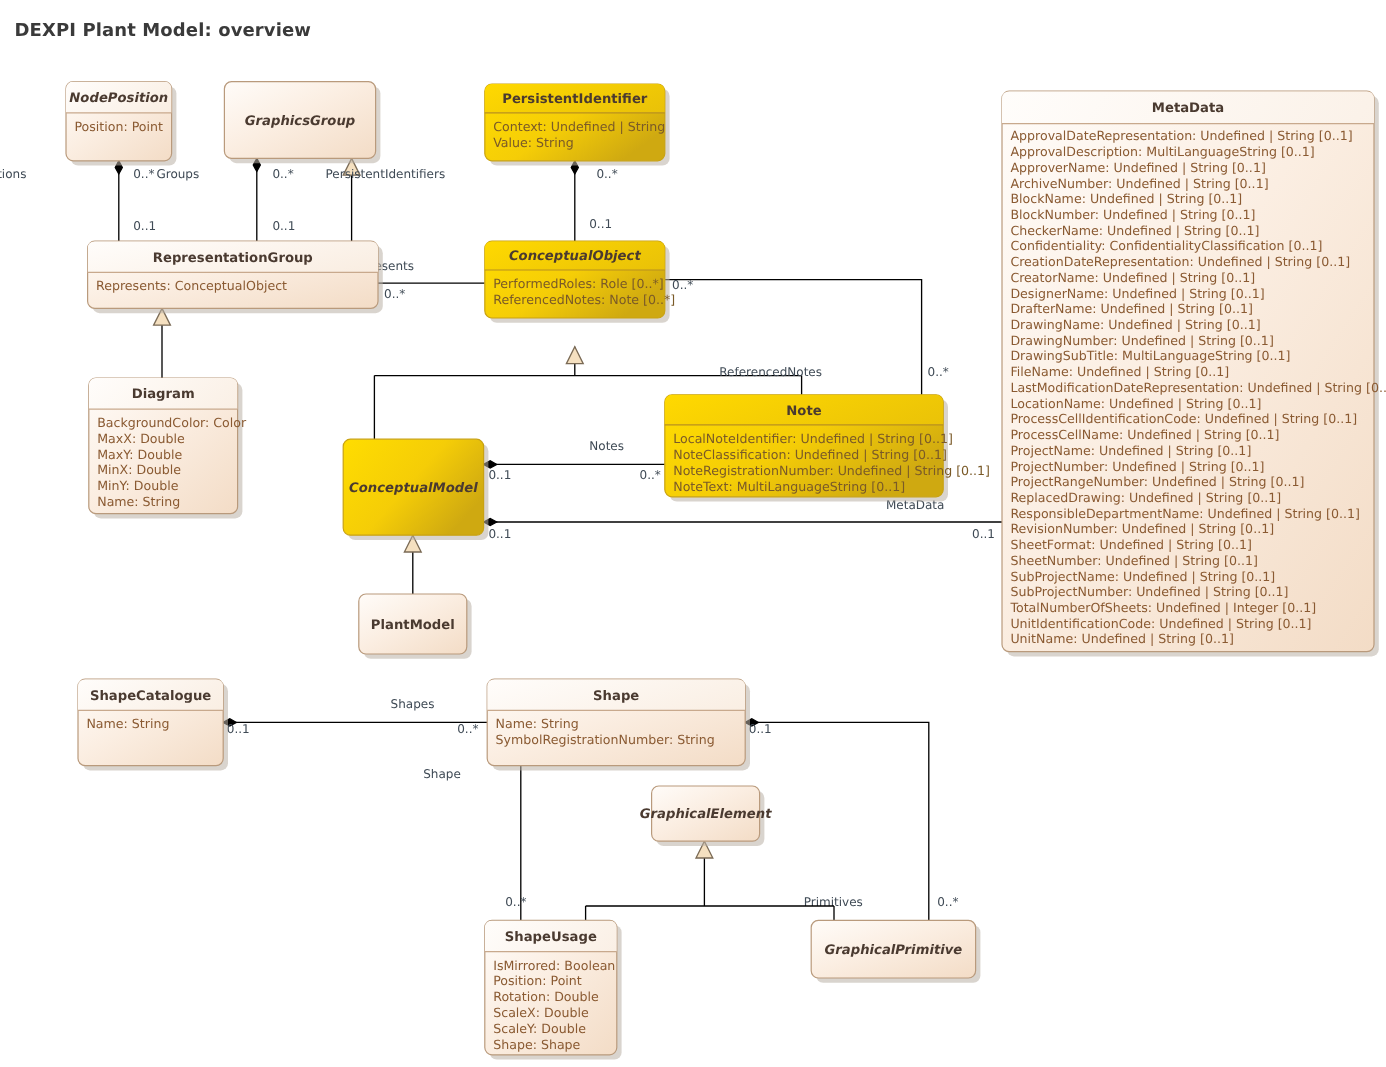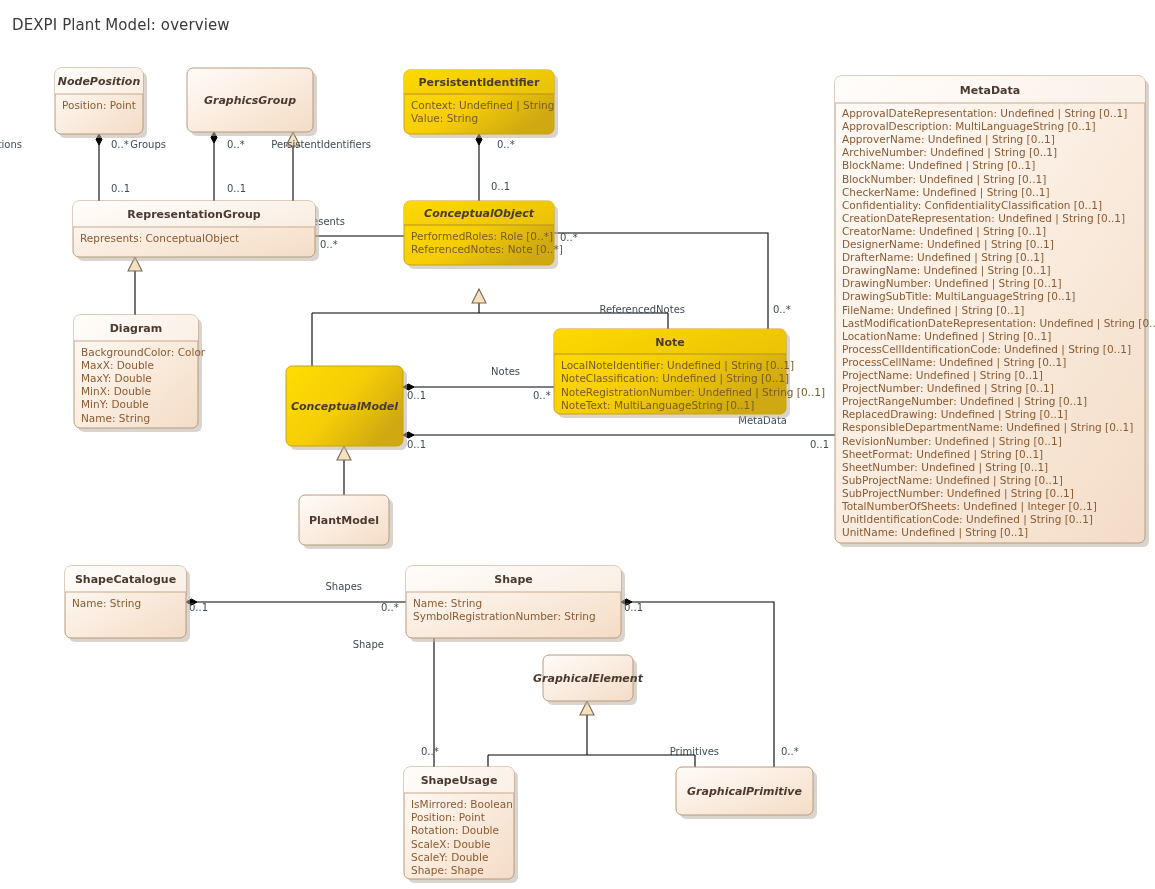--- a/index.html
+++ b/index.html
@@ -12,21 +12,21 @@
     height: 889px;
     font-family: "DejaVu Sans", "Liberation Sans", sans-serif;
     overflow: hidden;
     position: relative;
   }
   #diagram-title {
     position: absolute;
     left: 12px;
     top: 16px;
     font-size: 15px;
-    font-weight: normal;
+    font-weight: bold;
     color: #3a3a3a;
     letter-spacing: 0.1px;
   }
   svg#uml {
     position: absolute;
     left: 0;
     top: 0;
   }
   .cls-title {
     font-size: 11px;

